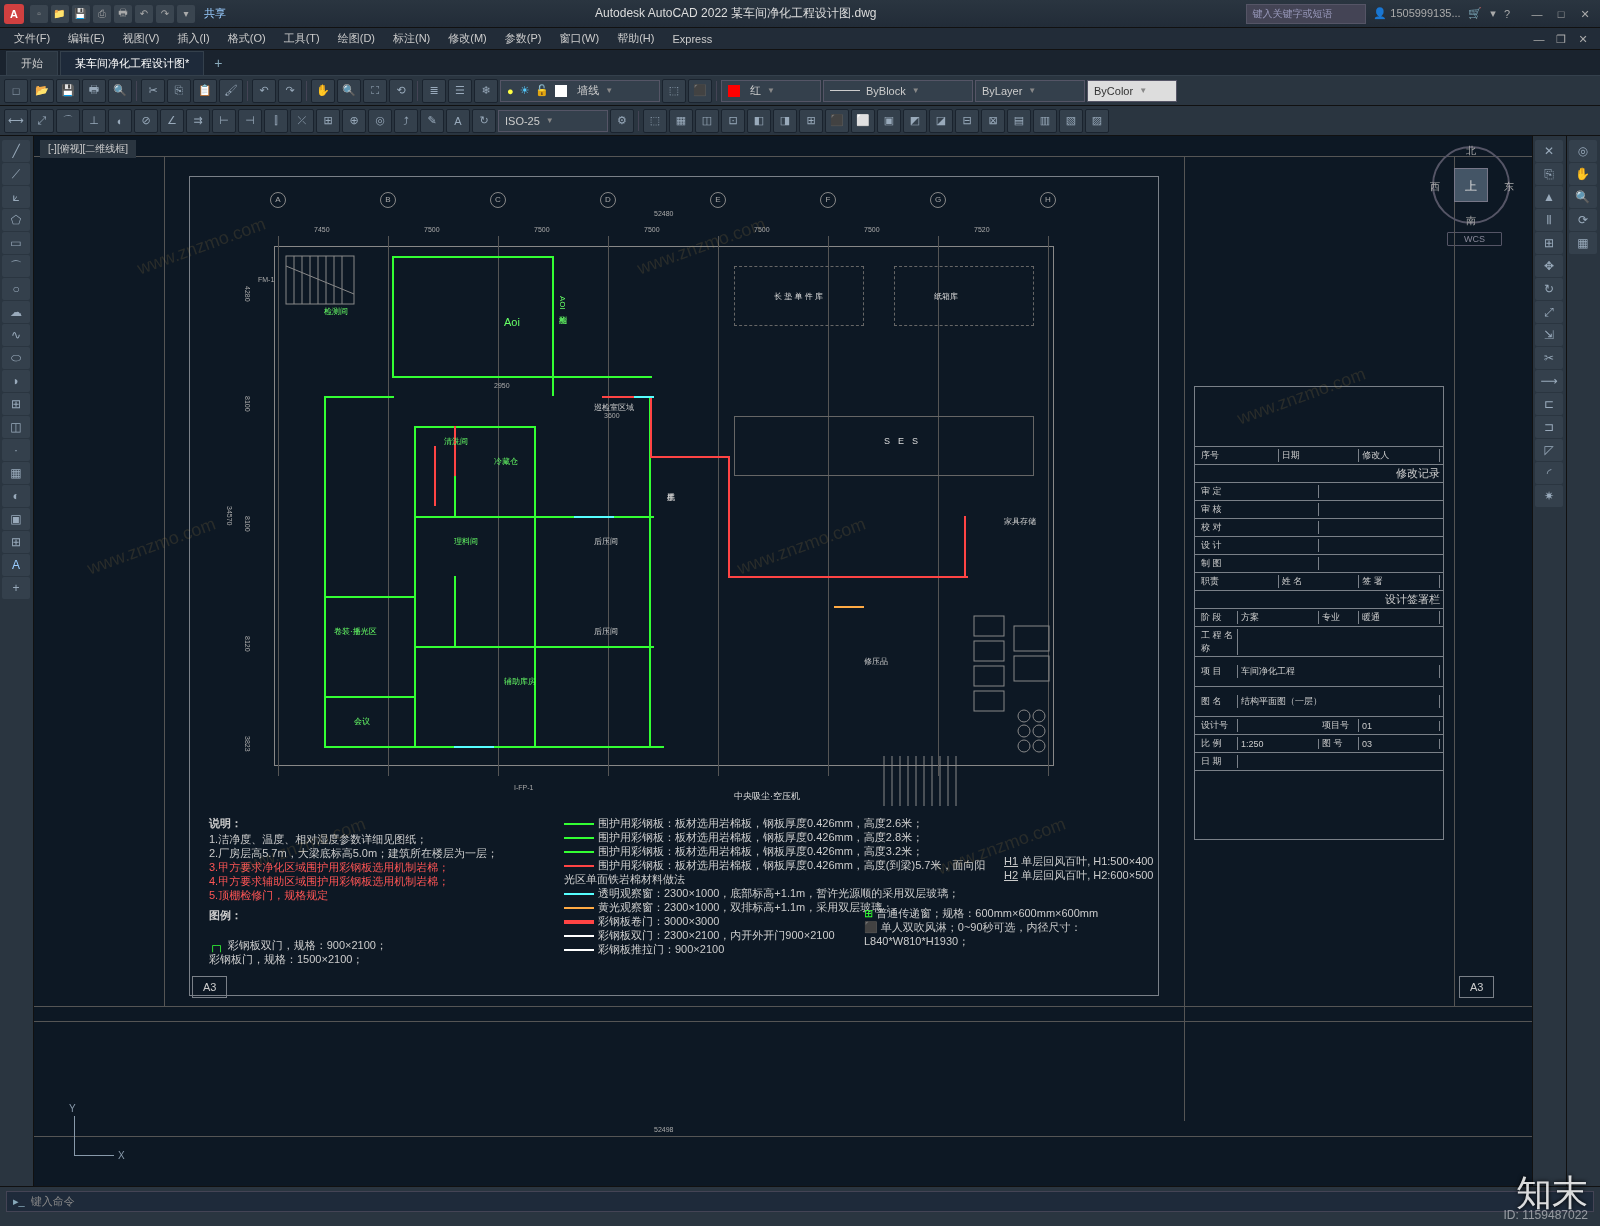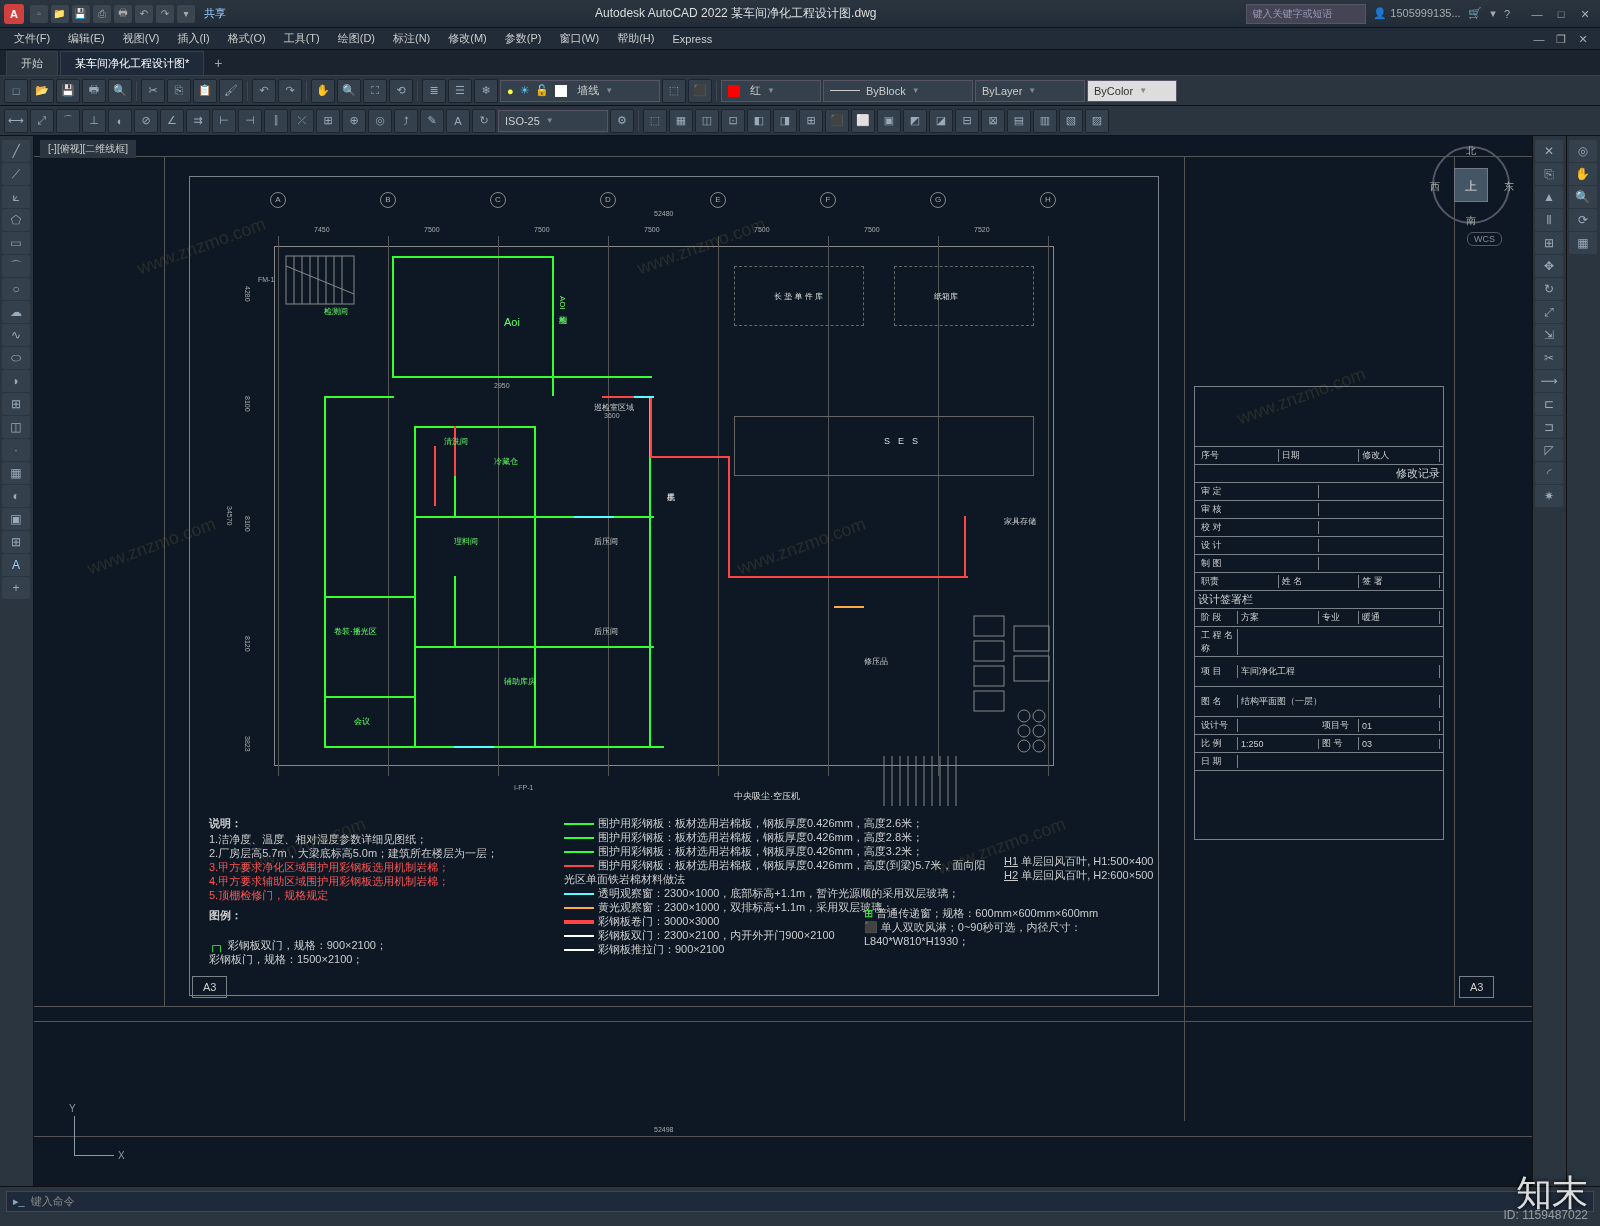--- a/index.html
+++ b/index.html
@@ -31,21 +31,21 @@
 .right-palette{width:34px;background:#2a3540;border-left:1px solid #111;display:flex;flex-direction:column;gap:1px;padding:4px 2px}
 .canvas-area{flex:1;background:#0d1824;position:relative;overflow:hidden}
 .viewport-label{position:absolute;top:4px;left:6px;background:#2a3540;padding:2px 8px;color:#ccc;font-size:10px;z-index:10}
 .viewcube{position:absolute;top:10px;right:20px;width:80px;height:80px;z-index:10}
 .vc-ring{width:78px;height:78px;border:2px solid #556;border-radius:50%;position:absolute}
 .vc-face{position:absolute;top:22px;left:22px;width:34px;height:34px;background:#445566;border:1px solid #778;color:#ddd;text-align:center;line-height:34px;font-size:12px}
 .vc-n{position:absolute;top:-2px;left:34px;color:#aaa;font-size:10px}
 .vc-s{position:absolute;bottom:-2px;left:34px;color:#aaa;font-size:10px}
 .vc-e{position:absolute;right:-2px;top:34px;color:#aaa;font-size:10px}
 .vc-w{position:absolute;left:-2px;top:34px;color:#aaa;font-size:10px}
-.wcs-badge{position:absolute;top:96px;right:30px;border:1px solid #556;padding:1px 6px;color:#889;font-size:9px;border-radius:6px}
+.wcs-badge{position:absolute;top:96px;right:30px;border:1px solid #556;padding:1px 16px;color:#889;font-size:9px;border-radius:1px}
 .drawing{position:absolute;inset:0}
 .sheet-border{position:absolute;border:1px solid #7a8088}
 .title-block{position:absolute;border:1px solid #7a8088;color:#ccc;font-size:9px}
 .tb-row{border-bottom:1px solid #7a8088;padding:1px 3px;display:flex;height:18px;align-items:center}
 .tb-cell{border-right:1px solid #7a8088;padding:0 3px;flex:1;font-size:9px}
 .plan-line{position:absolute;border:1px solid}
 .plan-text{position:absolute;color:#ddd;font-size:9px;white-space:nowrap}
 .grid-bubble{position:absolute;width:16px;height:16px;border:1px solid #888;border-radius:50%;color:#aaa;font-size:8px;text-align:center;line-height:14px}
 .legend-area{position:absolute;color:#ccc;font-size:8px;line-height:14px}
 .legend-swatch{display:inline-block;width:30px;height:2px;margin-right:4px;vertical-align:middle}
@@ -486,21 +486,21 @@
           </div>
         <div class="tb-row">
             <div class="tb-cell">制 图</div>
             <div class="tb-cell"></div>
           </div>
         <div class="tb-row">
             <div class="tb-cell">职责</div>
             <div class="tb-cell">姓 名</div>
             <div class="tb-cell">签 署</div>
           </div>
-        <div class="tb-row" style="justify-content:flex-start">
+        <div class="tb-row" style="justify-content:flex-end">
             <span>设计签署栏</span>
           </div>
         <div class="tb-row">
             <div class="tb-cell" style="flex:0 0 40px">阶 段</div>
             <div class="tb-cell">方案</div>
             <div class="tb-cell" style="flex:0 0 40px">专业</div>
             <div class="tb-cell">暖通</div>
           </div>
         <div class="tb-row" style="height:30px">
             <div class="tb-cell" style="flex:0 0 40px">工 程 名称</div>

